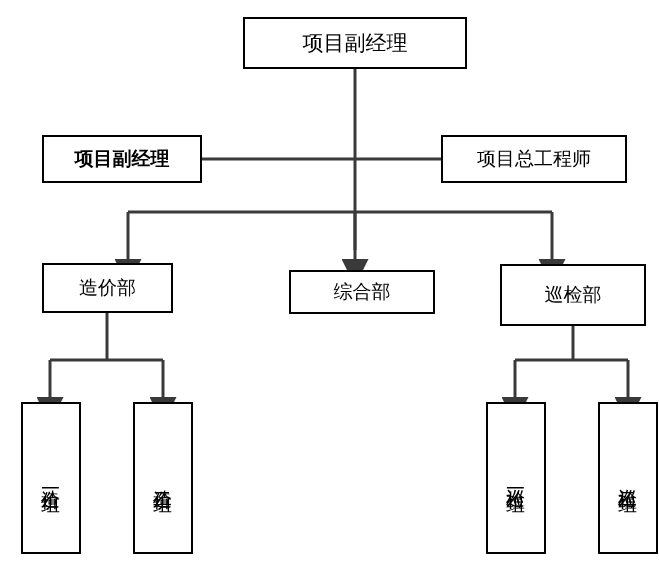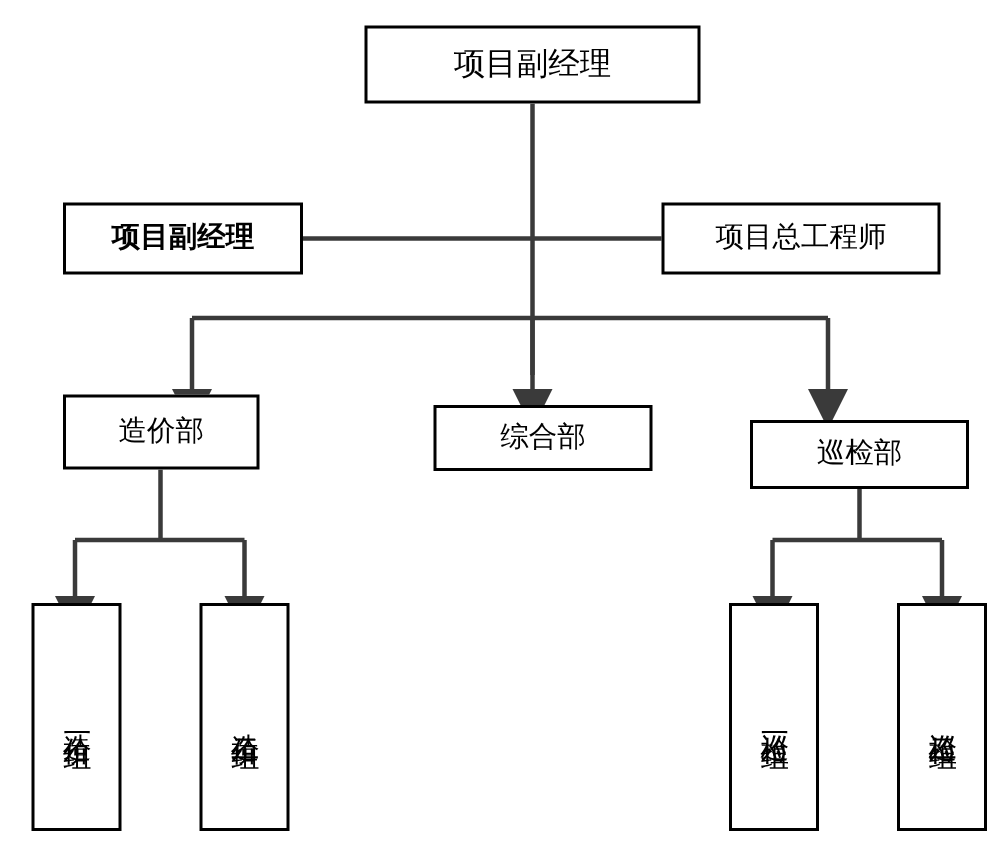--- a/index.html
+++ b/index.html
@@ -97,21 +97,21 @@
   </div>
 
   <div class="node lvl3" style="left:42px; top:263px; width:131px; height:50px;">
     <span class="label">造价部</span>
   </div>
 
   <div class="node lvl3" style="left:273px; top:270px; width:146px; height:44px;margin-left:16px;">
     <span class="label">综合部</span>
   </div>
 
-  <div class="node lvl3" style="left:500px; top:280px; width:146px; height:46px;">
+  <div class="node lvl3" style="left:500px; top:264px; width:146px; height:62px;">
     <span class="label">巡检部</span>
   </div>
 
   <div class="node leaf" style="left:21px; top:402px; width:60px; height:152px;">
     <span class="label">造价一组</span>
   </div>
 
   <div class="node leaf" style="left:133px; top:402px; width:60px; height:152px;">
     <span class="label">造价二组</span>
   </div>

